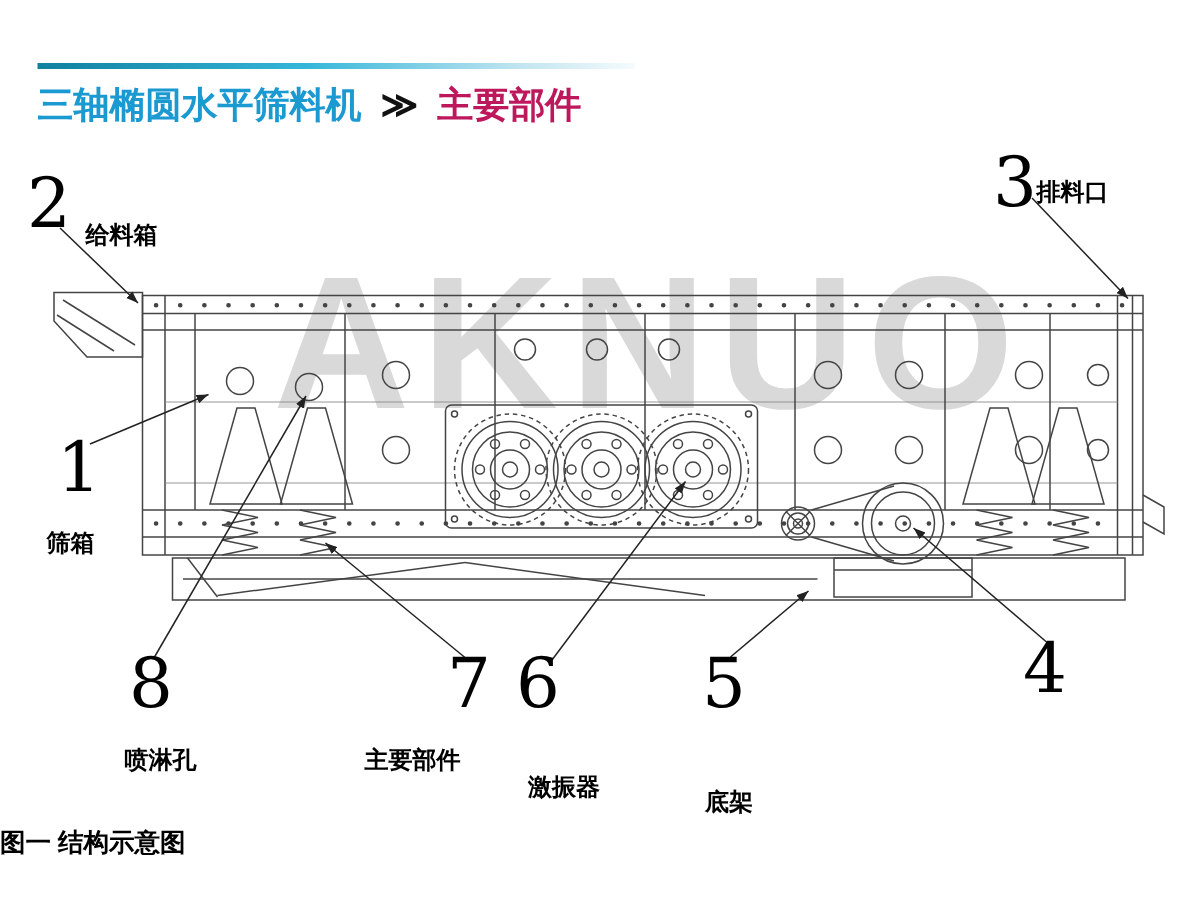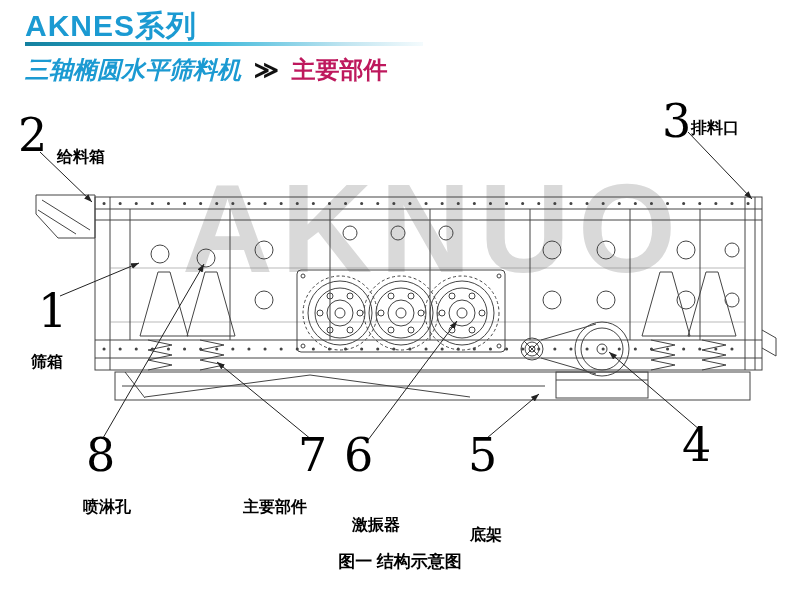--- a/index.html
+++ b/index.html
@@ -4,41 +4,40 @@
 <style>
   html,body{margin:0;padding:0;background:#fff;}
   #stage{position:relative;width:800px;height:600px;background:#fff;overflow:hidden;
          font-family:"Liberation Sans",sans-serif;}
   
   .series-title{position:absolute;left:25px;top:6px;font-size:30px;font-weight:bold;
                 color:#1b9ad2;letter-spacing:1px;}
   .title-underline{position:absolute;left:25px;top:42px;width:398px;height:4px;
                    background:linear-gradient(to right,#13809f,#35b6d9 45%,#bfe4f0 80%,#f4fbfd);}
   .subtitle{position:absolute;left:25px;top:54px;font-size:24px;font-weight:bold;}
-  .subtitle .mname{color:#1b9ad2;font-style:italic;}
+  .subtitle .mname{color:#1b9ad2;}
   .subtitle .sep{color:#111;margin:0 6px;}
   .subtitle .section{color:#be185d;}
   
   .watermark{position:absolute;left:148px;top:166px;width:570px;text-align:center;
              font-size:126px;font-weight:bold;letter-spacing:8px;color:#d9d9d9;
              line-height:1;z-index:0;}
   svg.draw{position:absolute;left:0;top:0;z-index:1;}
   
   .num{position:absolute;font-family:"DejaVu Serif",serif;font-size:46px;color:#000;
        line-height:1;z-index:2;}
   .part-label{position:absolute;font-size:16px;font-weight:bold;color:#000;z-index:2;}
-  .caption{position:absolute;left:0;right:0;top:550px;text-align:center;font-size:17px;
+  .caption{position:absolute;left:0;right:0;top:550px;font-size:17px;
            font-weight:bold;color:#000;z-index:2;}
 </style>
 </head>
 <body>
 
 <div id="stage">
 
-  <div class="series-title">AKNES系列</div>
   <div class="title-underline"></div>
   <div class="subtitle">
     <span class="mname">三轴椭圆水平筛料机</span>
     <span class="sep">≫</span>
     <span class="section">主要部件</span>
   </div>
 
   <div class="watermark">AKNUO</div>
 
   <svg class="draw" width="800" height="600" viewBox="0 0 800 600">

